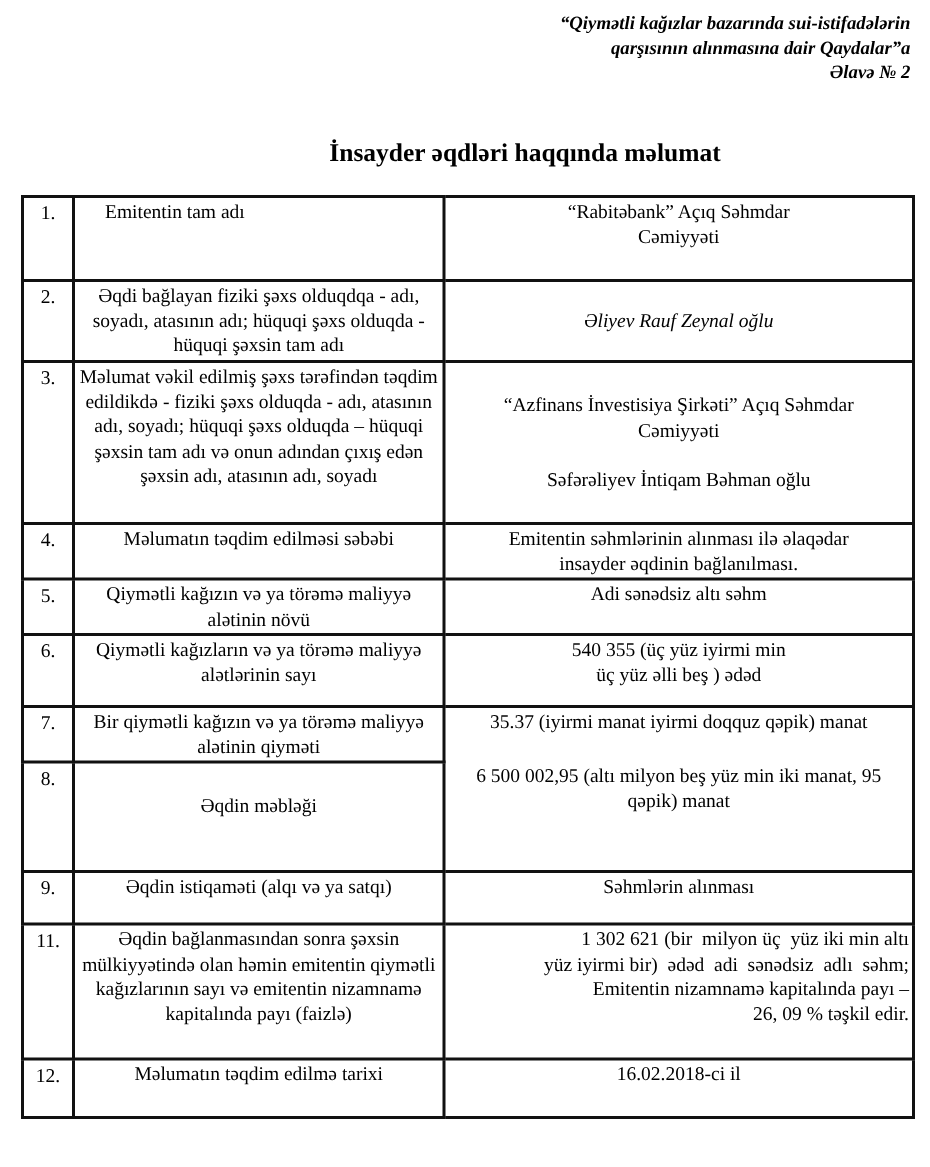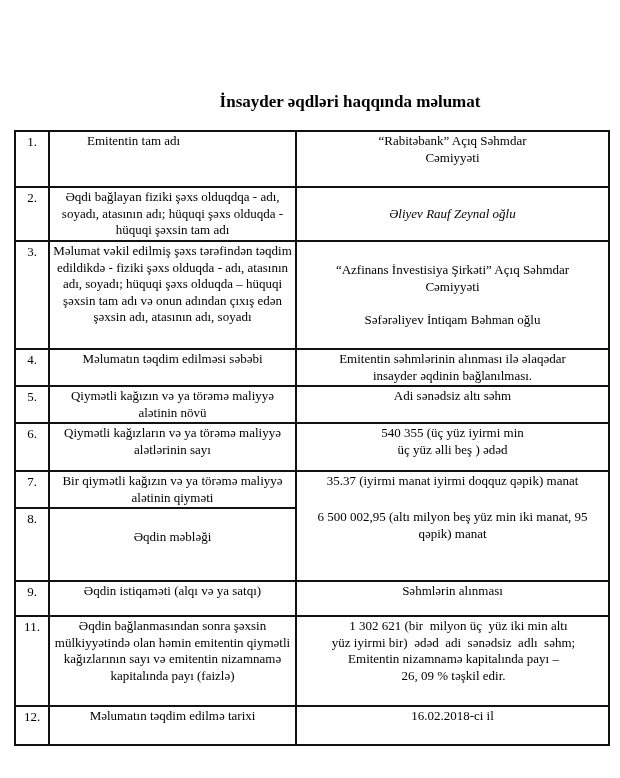--- a/index.html
+++ b/index.html
@@ -60,33 +60,36 @@
   tr.row-4  { height: 37px; }
   tr.row-5  { height: 35px; }
   tr.row-6  { height: 48px; }
   tr.row-7  { height: 37px; }
   tr.row-8  { height: 73px; }
   tr.row-9  { height: 35px; }
   tr.row-10 { height: 34px; }
   tr.row-11 { height: 90px; border-radius: 11px; }
   tr.row-12 { height: 39px; }
 
-  tr.row-1 td.label { text-align: left; padding-left: 37px; }
+  tr.row-1 td.label { text-align: left; padding-left: 20px; }
   tr.row-2 td.value { vertical-align: middle; font-style: italic; }
   tr.row-3 td.value { vertical-align: middle; }
   tr.row-7 td.value { border-bottom: 0; }
   tr.row-8 td.value { border-top: 0; }
   tr.row-8 td.label { vertical-align: middle; padding-bottom: 16px; }
-  tr.row-11 td.value { text-align: center; padding-left: 4px; margin-top: 36px; }
+  tr.row-11 td.value { text-align: right; padding-left: 4px; margin-top: 36px; }
 </style>
 </head>
 <body>
 
 <div class="page">
 
+  <div class="doc-header">“Qiymətli kağızlar bazarında sui-istifadələrin
+qarşısının alınmasına dair Qaydalar”a
+Əlavə № 2</div>
 
   <div class="doc-title">İnsayder əqdləri haqqında məlumat</div>
 
   <table class="main">
     <colgroup>
       <col style="width:34px">
       <col style="width:247px">
       <col style="width:313px">
     </colgroup>
     <tbody>

